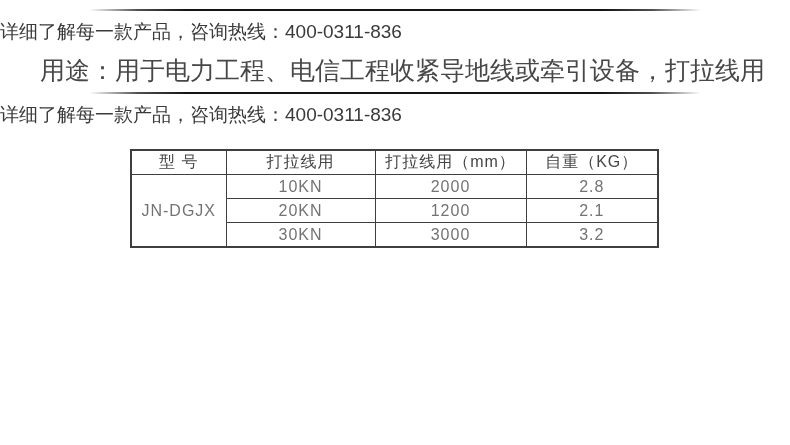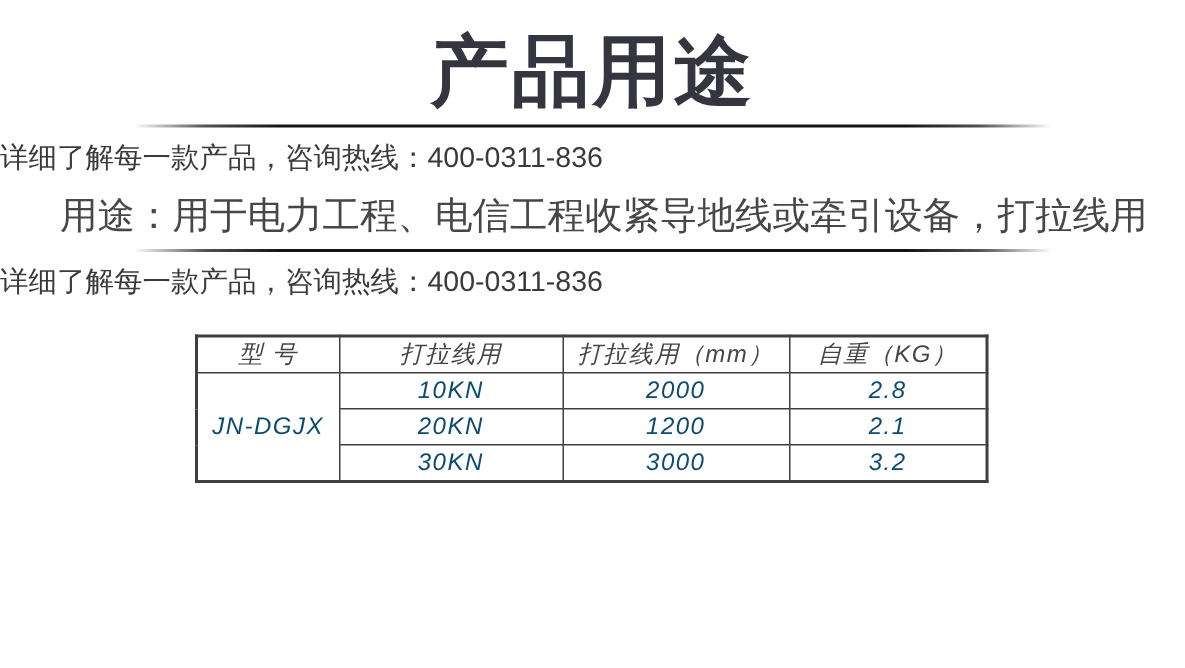--- a/index.html
+++ b/index.html
@@ -46,42 +46,40 @@
     font-size: 25px;
     line-height: 25px;
     color: #474747;
   }
   table.specs {
     margin: 21px 0 0 130px;
     border-collapse: collapse;
     border: 2px solid #3f3f3f;
     table-layout: fixed;
     width: 527px;
-    font-style: italic;
   }
   table.specs th, table.specs td {
     border: 1px solid #3f3f3f;
     height: 23px;
     padding: 0;
     text-align: center;
     vertical-align: middle;
     font-size: 16px;
     font-weight: normal;
-    color: #0c4a6e;
+    color: #737373;
     letter-spacing: 1px;
   }
   table.specs th { color: #454545; }
 </style>
 </head>
 <body>
 
 <div class="page">
 
   <section>
-    <h1 class="big-title title-usage">产品用途</h1>
     <div class="divider"></div>
     <p class="subtitle">详细了解每一款产品，咨询热线：400-0311-836</p>
     <p class="usage-text">用途：用于电力工程、电信工程收紧导地线或牵引设备，打拉线用</p>
   </section>
 
   <section>
     <div class="divider"></div>
     <p class="subtitle">详细了解每一款产品，咨询热线：400-0311-836</p>
 
     <table class="specs">

